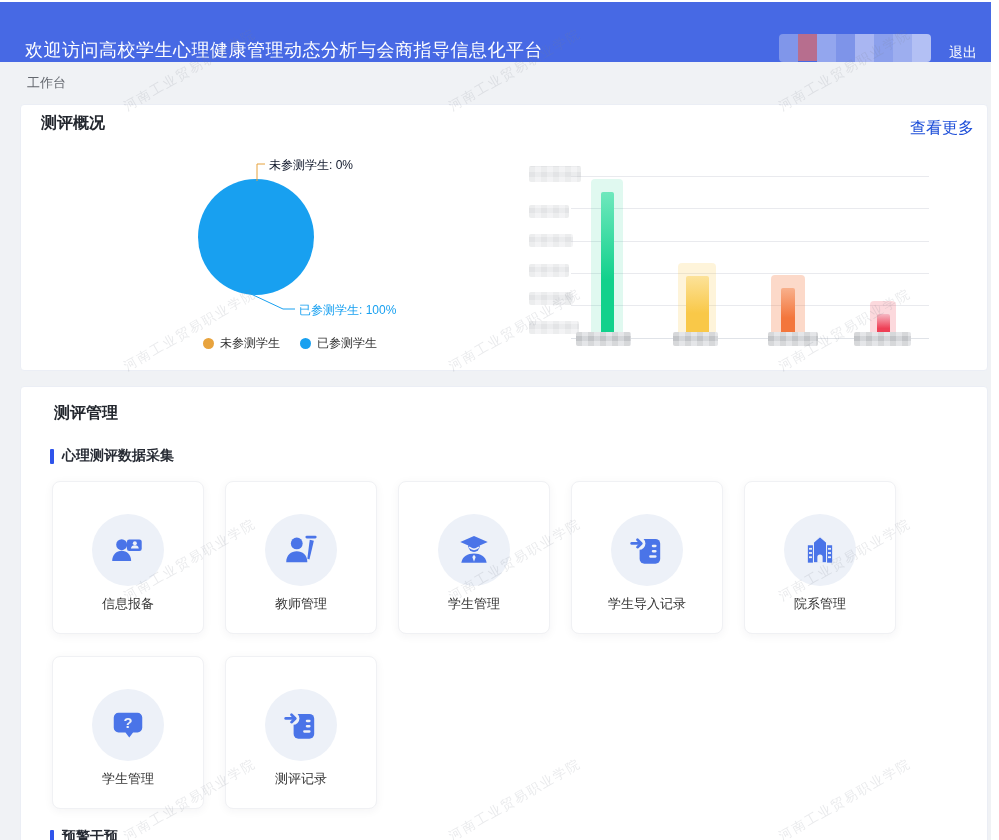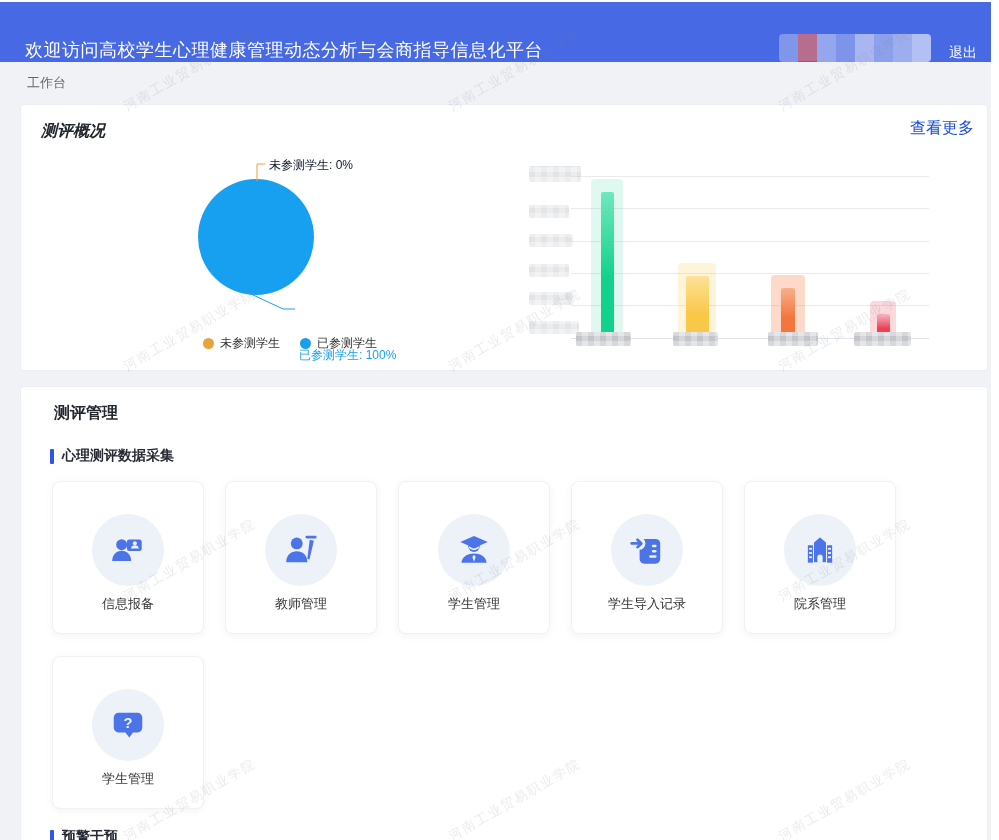--- a/index.html
+++ b/index.html
@@ -94,31 +94,31 @@
       <div class="pix"></div>
       <div class="pix"></div>
       <div class="pix"></div>
     </div>
     <div class="logout">退出</div>
   </div>
 
   <div class="breadcrumb">工作台</div>
 
   <div class="panel panel-overview">
-    <div class="panel-title" style="left:20px; top:16px;font-style:italic;">测评概况</div>
+    <div class="panel-title" style="left:20px; top:8px;">测评概况</div>
     <div class="more-link">查看更多</div>
 
     <div>
       <div class="pie-circle" style="background: rgb(24, 160, 240);"></div>
       <svg class="pie-lines" width="500" height="267">
         <polyline points="236,76 236,59 244,59" fill="none" stroke="#e6a23c" stroke-width="1"></polyline>
         <polyline points="230,189 262,204 274,204" fill="none" stroke="#18a0f0" stroke-width="1"></polyline>
       </svg>
       <div class="pie-label" style="left: 248px; top: 52px; color: #0f172a;">未参测学生: 0%</div>
-      <div class="pie-label" style="left: 278px; top: 197px; color: rgb(24, 160, 240); margin-top: 45px;">已参测学生: 100%</div>
+      <div class="pie-label" style="left: 278px; top: 197px; color: rgb(24, 160, 240);">已参测学生: 100%</div>
       <div class="pie-legend">
         <div class="legend-item">
           <span class="legend-dot" style="background: rgb(232, 163, 61);"></span>
           <span>未参测学生</span>
         </div>
         <div class="legend-item">
           <span class="legend-dot" style="background: rgb(24, 160, 240);"></span>
           <span>已参测学生</span>
         </div>
       </div>
@@ -232,20 +232,34 @@
     <div class="card-row" style="top:269px;">
       <div class="card">
         <div class="icon-circle">
           <svg width="38" height="38" viewBox="0 0 36 36">
             <path d="M9,6.5 h18 a4.5,4.5 0 0 1 4.5,4.5 v9.5 a4.5,4.5 0 0 1 -4.5,4.5 h-4.2 l-3.6,4.9 -3.6,-4.9 H9 a4.5,4.5 0 0 1 -4.5,-4.5 V11 A4.5,4.5 0 0 1 9,6.5 z" fill="#4a74e8"></path>
             <text x="18" y="20.6" text-anchor="middle" font-size="14" font-weight="bold" font-family="Liberation Sans, DejaVu Sans, sans-serif" fill="#edf1f8">?</text>
           </svg>
         </div>
         <div class="card-label">学生管理</div>
       </div>
+      <div class="card">
+        <div class="icon-circle">
+          <svg width="38" height="38" viewBox="0 0 36 36">
+            <rect x="11" y="7.5" width="19.5" height="23.5" rx="4.5" fill="#4a74e8"></rect>
+            <circle cx="10.5" cy="11.8" r="6" fill="#edf1f8"></circle>
+            <rect x="22.5" y="13" width="4.6" height="2.3" rx="1.1" fill="#edf1f8"></rect>
+            <rect x="22.5" y="18" width="4.6" height="2.3" rx="1.1" fill="#edf1f8"></rect>
+            <rect x="20" y="23" width="7.1" height="2.3" rx="1.1" fill="#edf1f8"></rect>
+            <path d="M3.5,11.8 h8.5" stroke="#4a74e8" stroke-width="2.6" stroke-linecap="round"></path>
+            <path d="M9,8.3 l3.6,3.5 -3.6,3.5" stroke="#4a74e8" stroke-width="2.6" fill="none" stroke-linecap="round" stroke-linejoin="round"></path>
+          </svg>
+        </div>
+        <div class="card-label">测评记录</div>
+      </div>
     </div>
 
     <div class="section-label" style="top:441px;">
       <span class="section-bar"></span>
       <span class="section-text">预警干预</span>
     </div>
   </div>
 
   <div class="watermark-layer">
       <span class="wm" style="left: 190px; top: 70px;">河南工业贸易职业学院</span>

